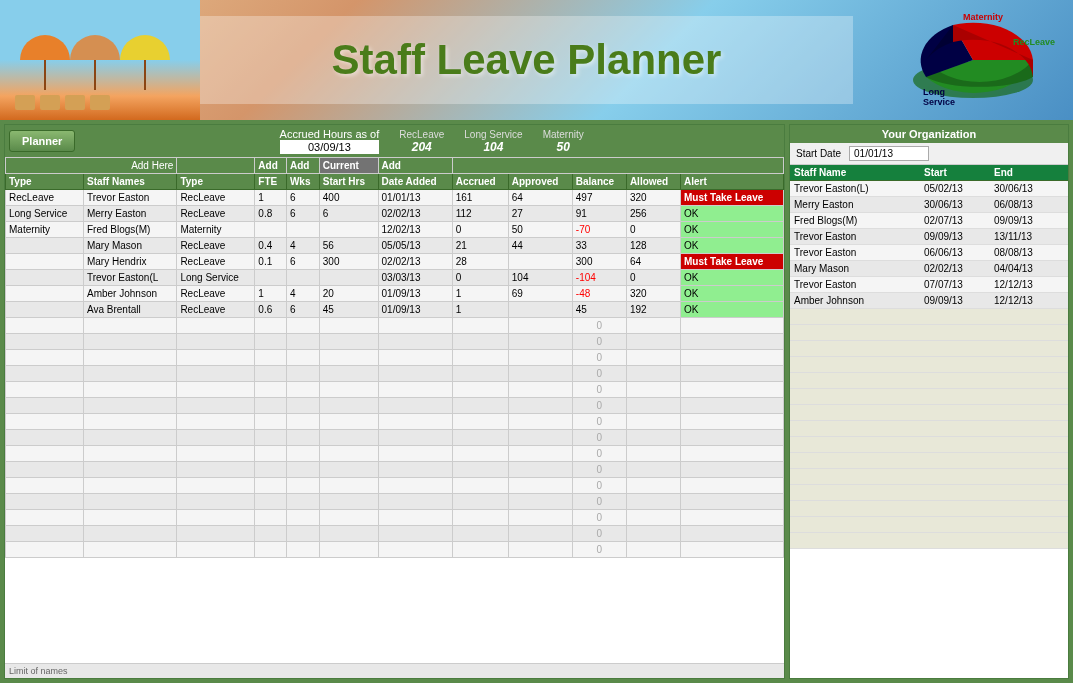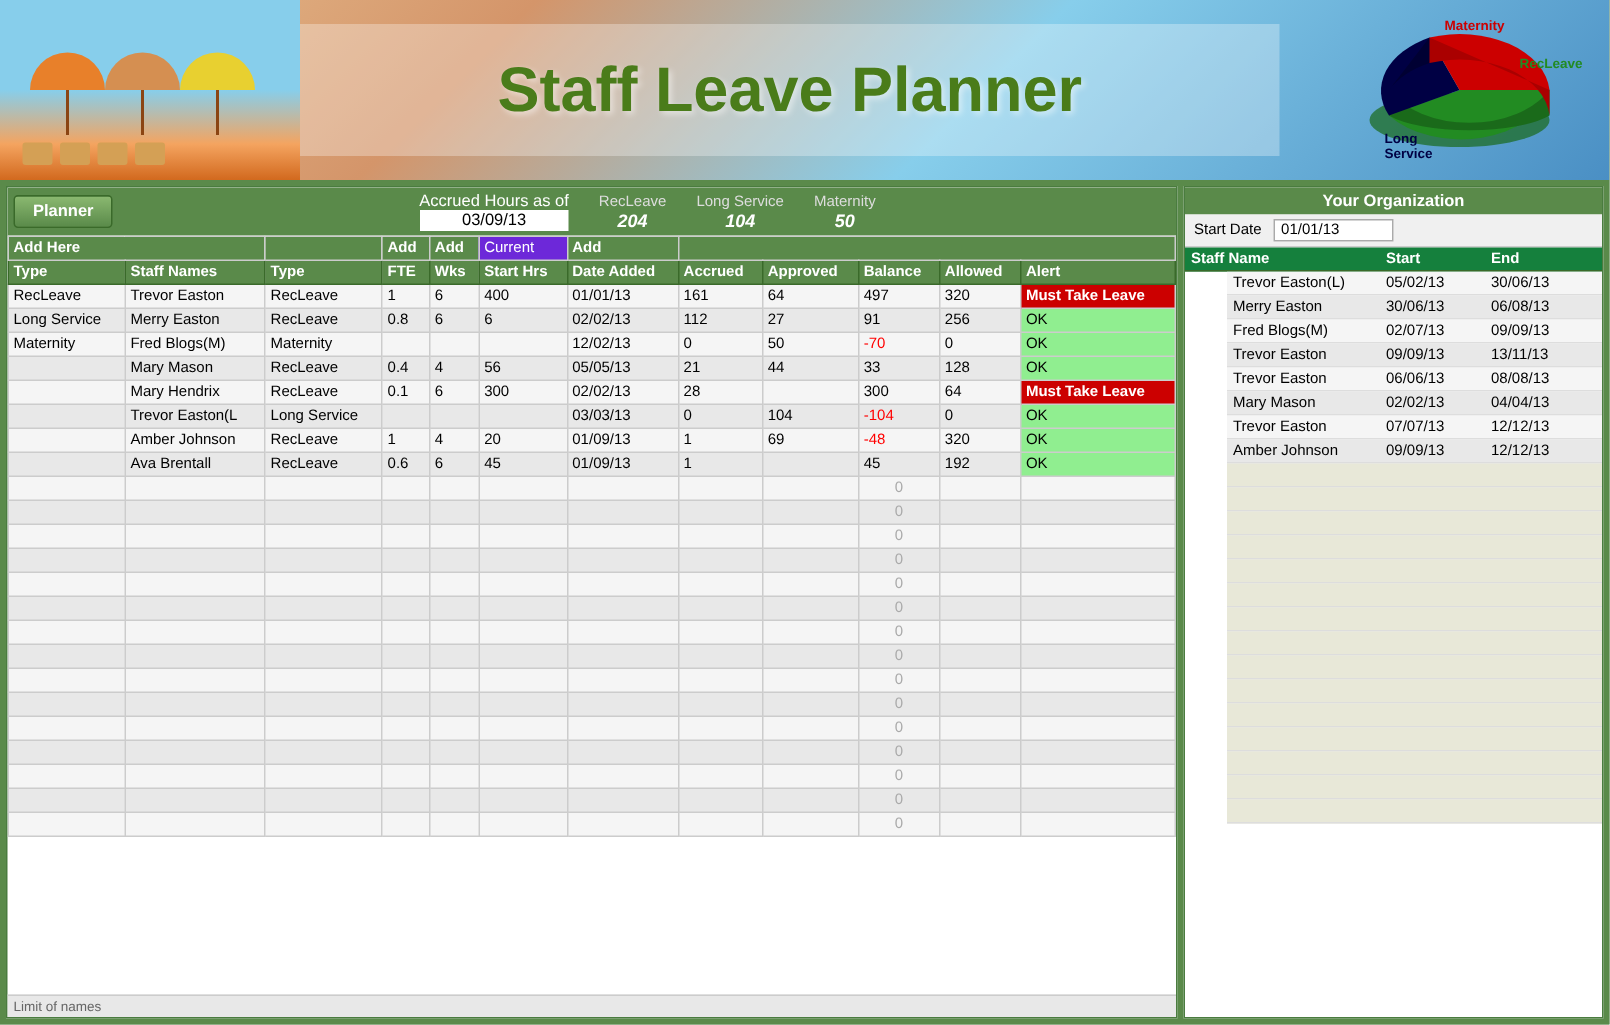--- a/index.html
+++ b/index.html
@@ -220,21 +220,20 @@
       background: #15803d;
       color: white;
       font-size: 10px;
       font-weight: bold;
       padding: 2px 4px;
       border-bottom: 1px solid #3a6a2a;
     }
     .right-data {
       flex: 1;
       overflow-y: auto;
-      padding-left: 28px;
     }
     .right-row {
       display: grid;
       grid-template-columns: 1fr 70px 70px;
       font-size: 10px;
       padding: 1px 4px;
       border-bottom: 1px solid #ddd;
       height: 16px;
       align-items: center;
     }
@@ -312,25 +311,25 @@
           <div class="summary-label">Maternity</div>
           <div class="summary-value">50</div>
         </div>
       </div>
     </div>
 
     <div class="data-table">
       <table>
         <thead>
           <tr>
-            <td colspan="2" style="background:#5a8a4a;color:white;font-weight:bold;">Add Here</td>
+            <td colspan="2" style="background:#5a8a4a;color:white;font-weight:normal;text-align:right;">Add Here</td>
             <td style="background:#5a8a4a;color:white;"></td>
             <td style="background:#5a8a4a;color:white;font-weight:bold;">Add</td>
             <td style="background:#5a8a4a;color:white;font-weight:bold;">Add</td>
-            <td style="background:#6d28d9;color:white;font-weight:normal;">Current</td>
+            <td style="background:#737373;color:white;font-weight:bold;">Current</td>
             <td style="background:#5a8a4a;color:white;font-weight:bold;">Add</td>
             <td colspan="5" style="background:#5a8a4a;"></td>
           </tr>
           <tr>
             <th>Type</th>
             <th>Staff Names</th>
             <th>Type</th>
             <th>FTE</th>
             <th>Wks</th>
             <th>Start Hrs</th>

